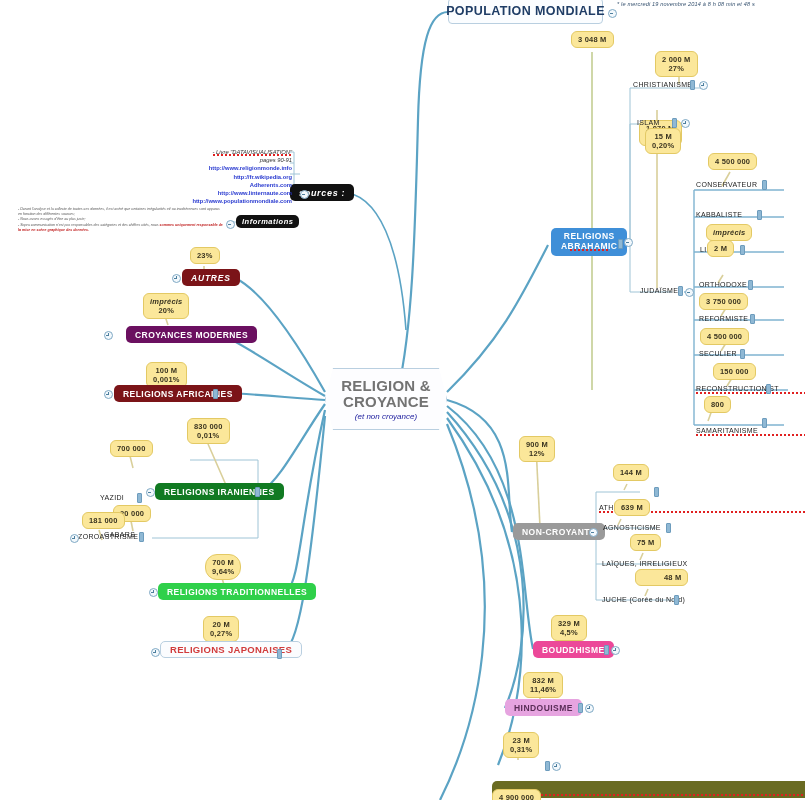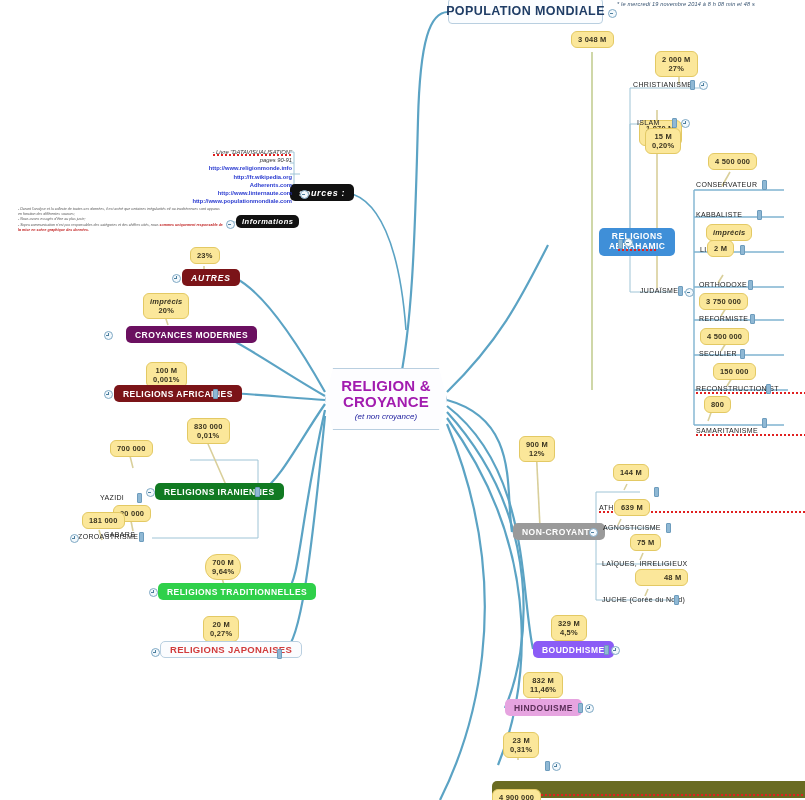--- a/index.html
+++ b/index.html
@@ -15,38 +15,38 @@
   .node{position:absolute;box-sizing:border-box;white-space:nowrap;}
 
   
   .central{
     left:325px;top:368px;width:122px;height:62px;
     background:#fdfdff;border:1px solid #b9cfe0;
     border-radius:2px;
     display:flex;flex-direction:column;align-items:center;justify-content:center;
     clip-path:polygon(8px 0,114px 0,122px 31px,114px 62px,8px 62px,0 31px);
   }
-  .central .t1{color:#a21caf;font-weight:bold;font-size:15px;line-height:16px;letter-spacing:.2px;}
+  .central .t1{color:#737373;font-weight:bold;font-size:15px;line-height:16px;letter-spacing:.2px;}
   .central .t2{color:#1a1a9c;font-style:italic;font-size:8px;margin-top:2px;}
 
   
   .topic{
     border-radius:5px;padding:4px 9px;font-size:8.5px;font-weight:bold;
     letter-spacing:.45px;color:#fff;display:flex;align-items:center;justify-content:center;
     height:17px;
   }
   .topic.autres{background:#7b1418;font-style:italic;letter-spacing:.8px;}
   .topic.moderne{background:#6b1060;}
   .topic.africaine{background:#7b1418;}
   .topic.iranienne{background:#117a22;}
   .topic.tradi{background:#2fd04a;color:#ffffff;}
   .topic.japonaise{background:#fbfcfe;border:1px solid #b9cfe0;color:#d13b3b;font-size:9.5px;letter-spacing:.3px;}
-  .topic.abrahamic{background:#3f8fd8;flex-direction:column;height:28px;line-height:10px;padding:3px 10px;margin-left:48px;}
+  .topic.abrahamic{background:#3f8fd8;flex-direction:column;height:28px;line-height:10px;padding:3px 10px;}
   .topic.noncroyants{background:#9a9a9a;}
-  .topic.bouddhisme{background:#8b5cf6;}
+  .topic.bouddhisme{background:#ec4899;}
   .topic.hindouisme{background:#e6a4e0;color:#5a2d57;}
   .topic.sikhisme{background:#6a6b22;}
   .topic.sources{background:#111111;font-style:italic;letter-spacing:.7px;font-size:9px;}
   .topic.infos{background:#111111;font-style:italic;letter-spacing:.5px;font-size:7.5px;padding:2px 6px;height:13px;}
 
   .redunder{position:relative;}
   .redunder::after{
     content:"";position:absolute;left:9px;right:9px;bottom:2px;height:2px;
     background-image:repeating-linear-gradient(90deg,#e02020 0 2px,transparent 2px 4px);
   }

